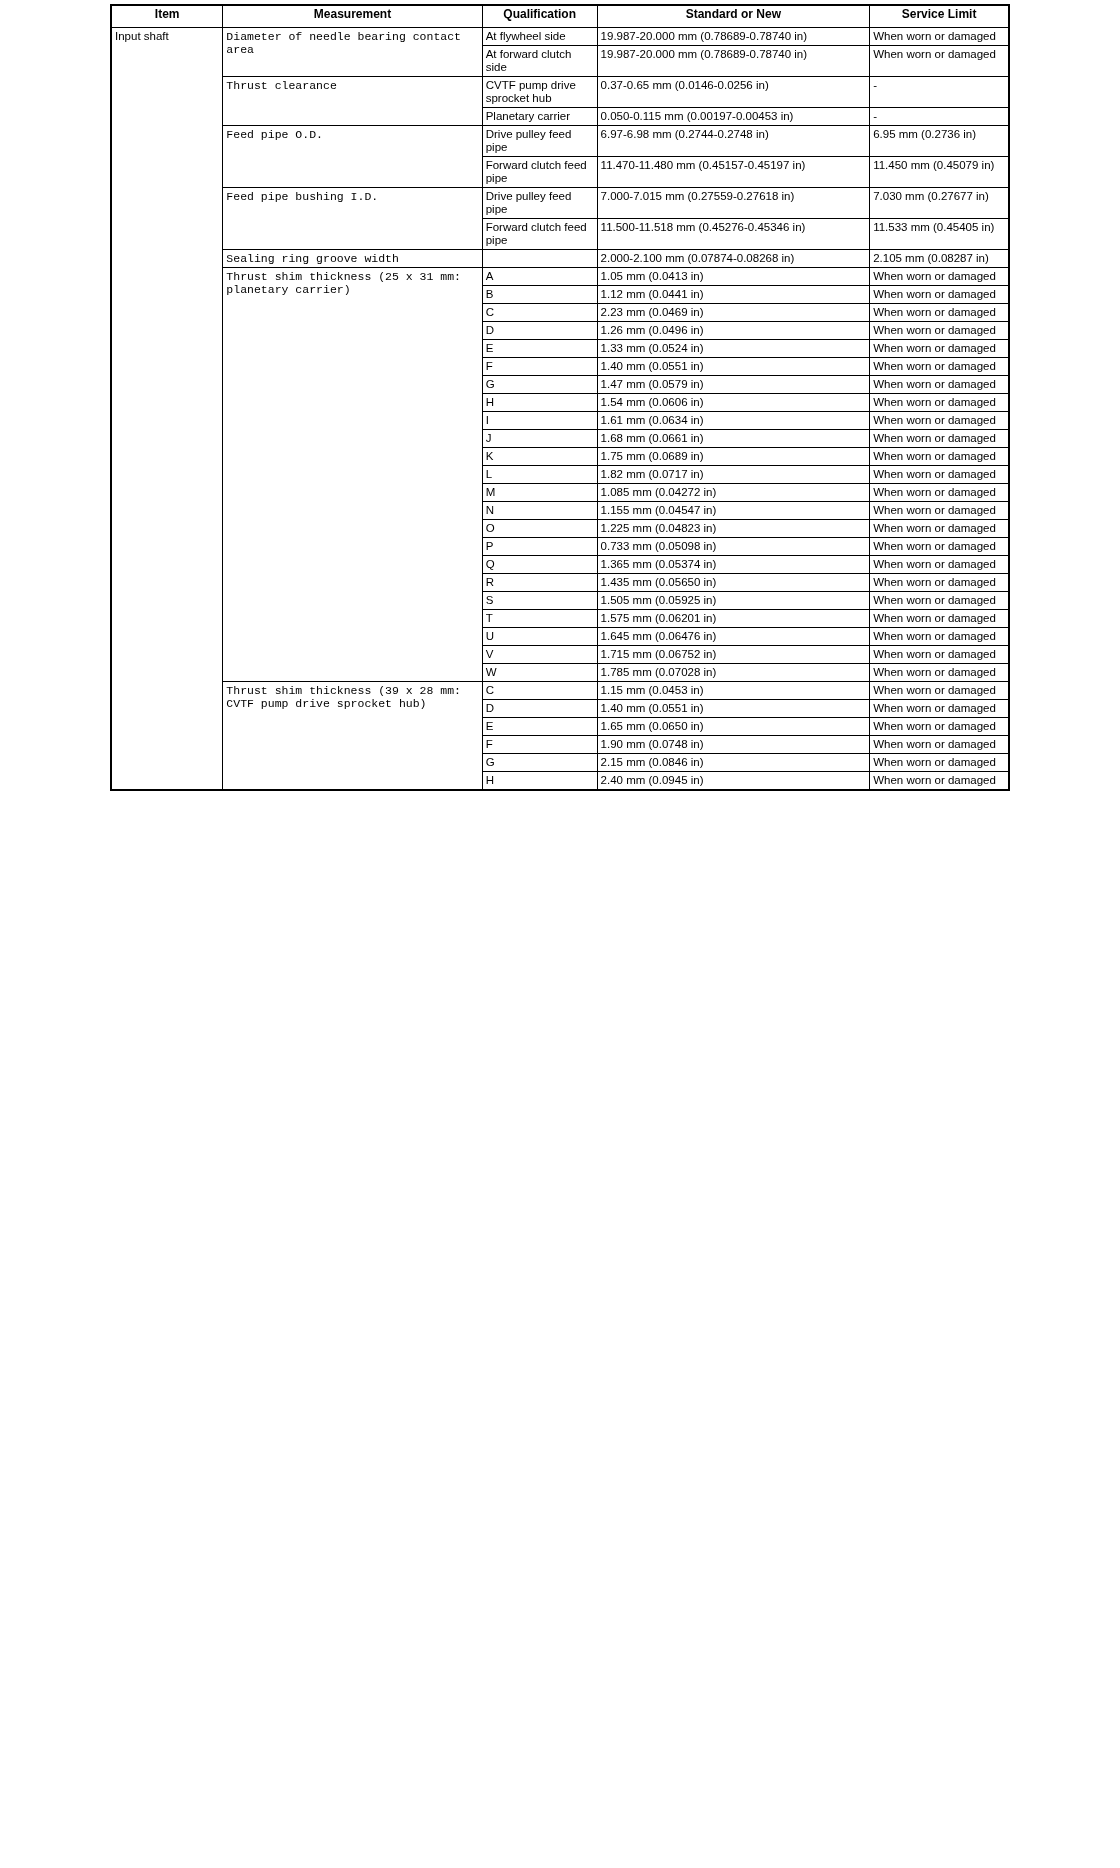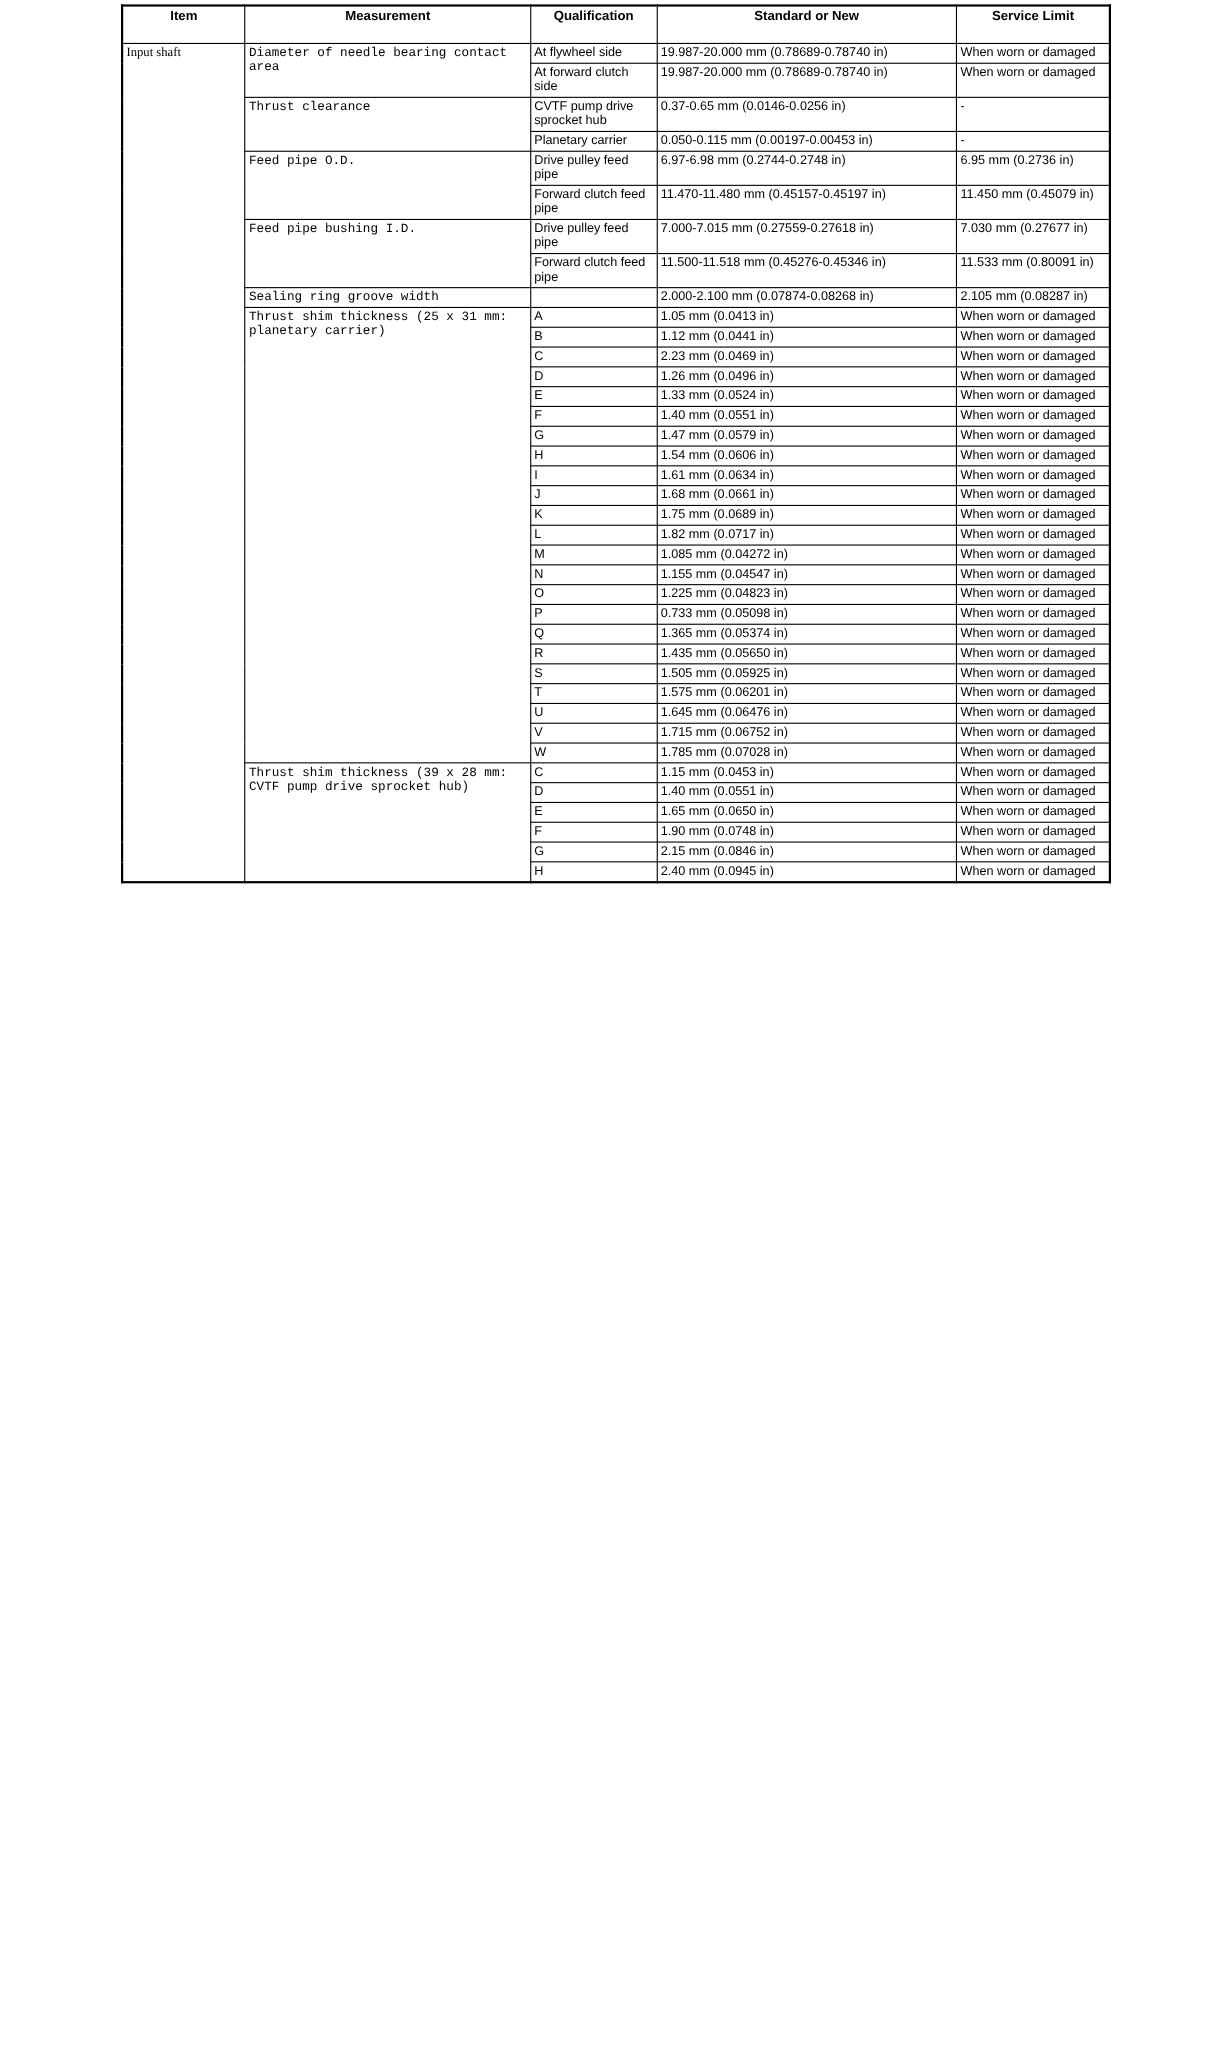--- a/index.html
+++ b/index.html
@@ -40,25 +40,24 @@
     line-height: 13px;
     text-align: left;
     overflow: hidden;
   }
   table.spec thead th {
     text-align: center;
     font-weight: bold;
     font-size: 12px;
     height: 17px;
     padding-top: 2px;
-    padding-bottom: 14px;
+    padding-bottom: 2px;
   }
   td.item-cell {
     border-right: 1px solid #000;
-    font-family: Liberation Serif, serif;
   }
   td.meas-cell {
     white-space: normal;
     font-family: Liberation Mono, monospace;
   }
 </style>
 </head>
 <body>
 
 <div class="page">
@@ -116,21 +115,21 @@
         </tr>
         <tr>
           <td class="meas-cell" rowspan="2">Feed pipe bushing I.D.</td>
           <td>Drive pulley feed pipe</td>
           <td>7.000-7.015 mm (0.27559-0.27618 in)</td>
           <td>7.030 mm (0.27677 in)</td>
         </tr>
         <tr>
           <td>Forward clutch feed pipe</td>
           <td>11.500-11.518 mm (0.45276-0.45346 in)</td>
-          <td>11.533 mm (0.80091 in)</td>
+          <td>11.533 mm (0.45405 in)</td>
         </tr>
         <tr>
           <td class="meas-cell" rowspan="1">Sealing ring groove width</td>
           <td></td>
           <td>2.000-2.100 mm (0.07874-0.08268 in)</td>
           <td>2.105 mm (0.08287 in)</td>
         </tr>
         <tr>
           <td class="meas-cell" rowspan="23">Thrust shim thickness (25 x 31 mm: planetary carrier)</td>
           <td>A</td>

